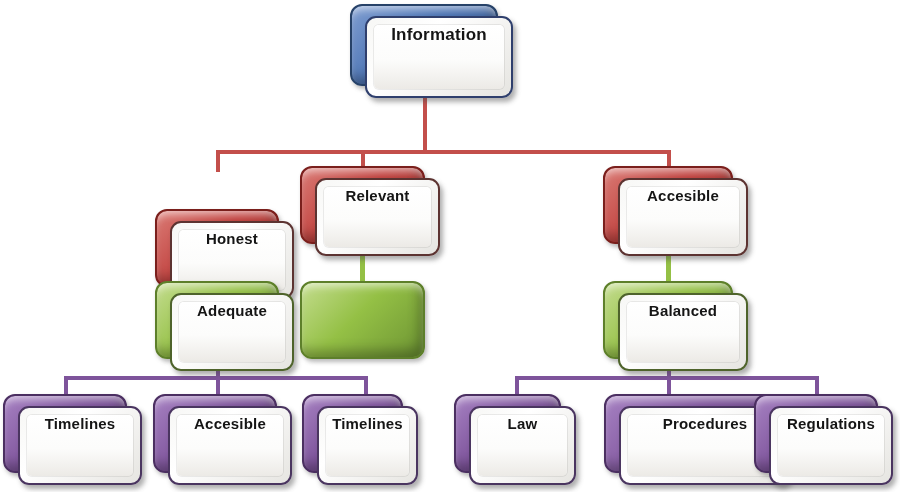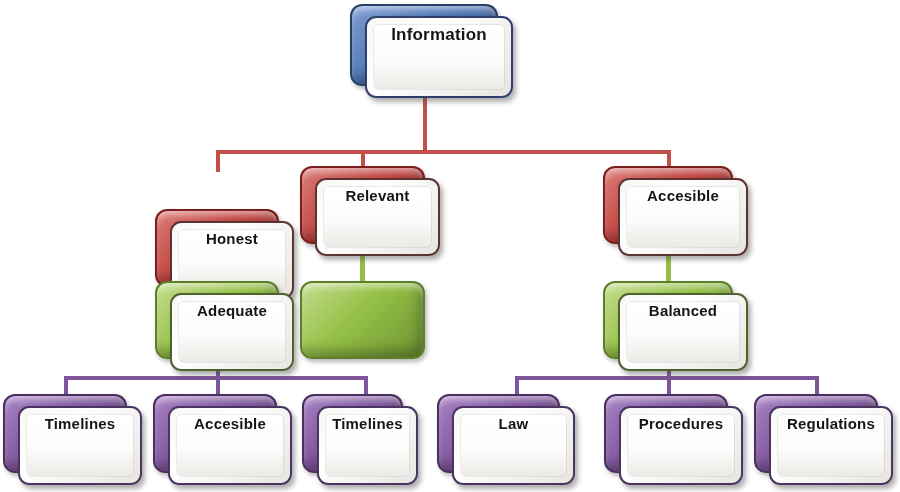--- a/index.html
+++ b/index.html
@@ -174,30 +174,30 @@
 
   <div class="node purple" style="left:302px;top:394px;width:116px;height:91px;">
     <div class="back"></div>
     <div class="face">
       <div class="inner">
         <span class="label">Timelines</span>
       </div>
     </div>
   </div>
 
-  <div class="node purple" style="left:437px;top:394px;width:138px;height:91px;">
+  <div class="node purple" style="left:454px;top:394px;width:122px;height:91px;">
     <div class="back"></div>
     <div class="face">
       <div class="inner">
         <span class="label">Law</span>
       </div>
     </div>
   </div>
 
-  <div class="node purple" style="left:604px;top:394px;width:139px;height:91px;">
+  <div class="node purple" style="left:604px;top:394px;width:139px;height:91px;padding-left:48px;">
     <div class="back"></div>
     <div class="face">
       <div class="inner">
         <span class="label">Procedures</span>
       </div>
     </div>
   </div>
 
   <div class="node purple" style="left:754px;top:394px;width:139px;height:91px;border-radius:26px;">
     <div class="back"></div>

